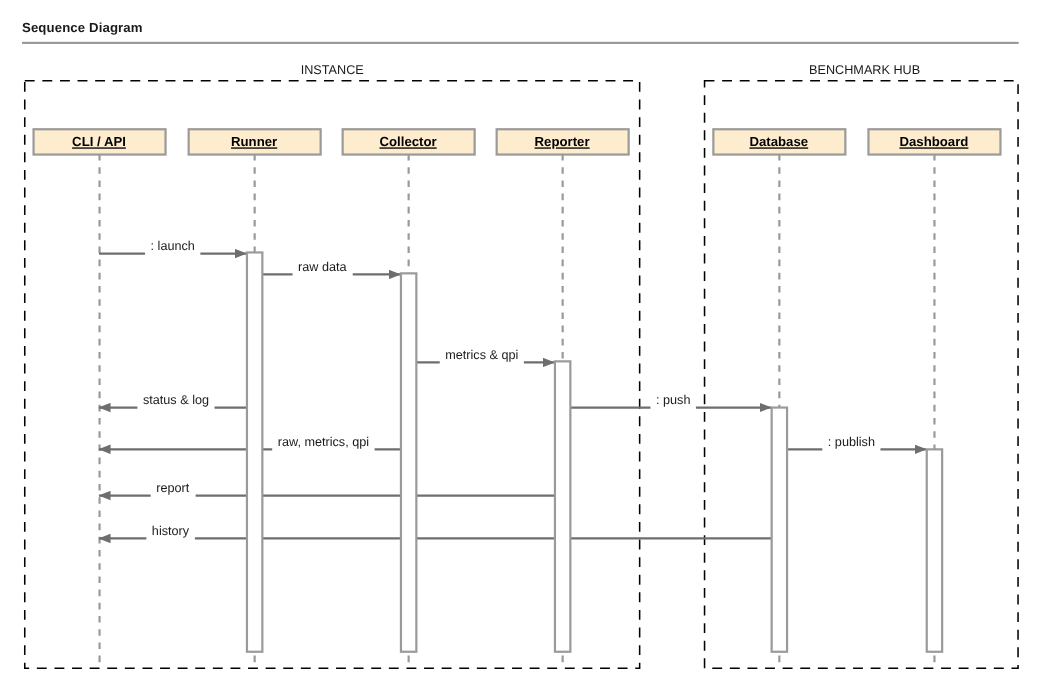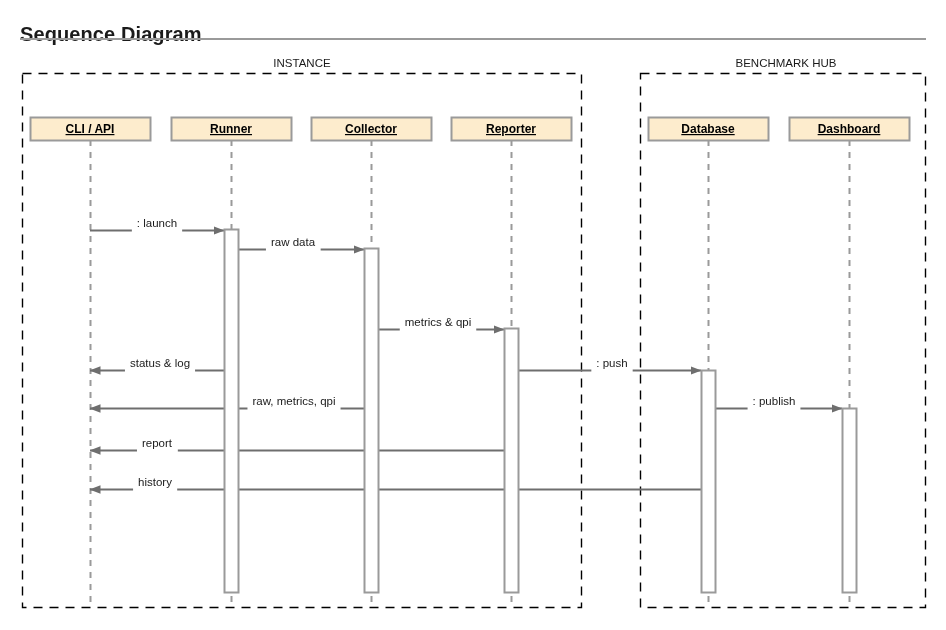--- a/index.html
+++ b/index.html
@@ -11,21 +11,21 @@
     width: 946px;
     height: 630px;
     font-family: "Liberation Sans", sans-serif;
     overflow: hidden;
     position: relative;
   }
   #page-title {
     position: absolute;
     left: 20px;
     top: 10px;
-    font-size: 20px;
+    font-size: 12px;
     color: #1a1a1a;
     letter-spacing: 0.1px;
   }
   #title-rule {
     position: absolute;
     left: 20px;
     top: 38px;
     width: 906px;
     height: 2px;
     background: #9a9a9a;

